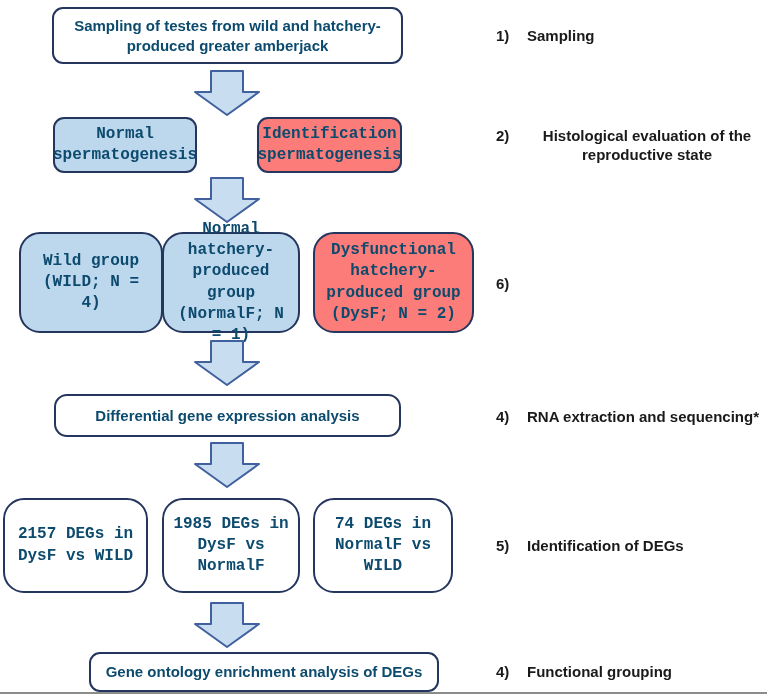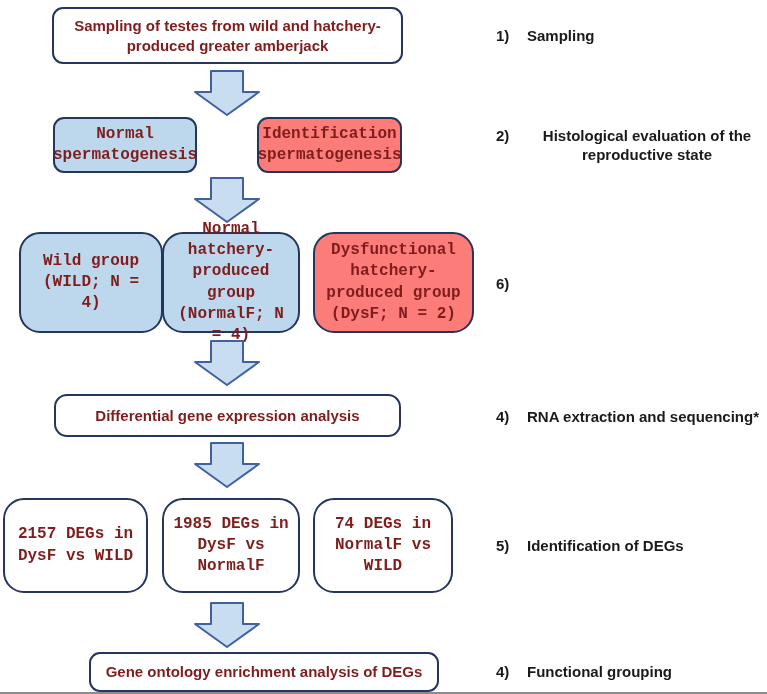--- a/index.html
+++ b/index.html
@@ -16,21 +16,21 @@
 
   
   .box {
     position: absolute;
     display: flex;
     align-items: center;
     justify-content: center;
     text-align: center;
     border: 2px solid #24365e;
     background: #ffffff;
-    color: #7f1d1d;
+    color: #0c4a6e;
     font-weight: bold;
     line-height: 1.32;
   }
   .fill-blue { background: #bdd7ec; }
   .fill-red  { background: #fb7c78; }
 
   .r-sm { border-radius: 11px; }
   .r-md { border-radius: 13px; }
   .r-lg { border-radius: 21px; }
 
@@ -104,21 +104,21 @@
   </div>
 
   <svg class="arrow" style="top:177px" viewBox="0 0 66 46">
     <polygon points="17,1 49,1 49,22 65,22 33,45 1,22 17,22" fill="#c9ddf1" stroke="#41619e" stroke-width="2" stroke-linejoin="round"></polygon>
   </svg>
 
   <div class="box fill-blue r-lg fs14 box-wild-group">
     <span>Wild group (WILD; N = 4)</span>
   </div>
   <div class="box fill-blue r-lg fs14 box-normalf-group">
-    <span>Normal hatchery-produced group (NormalF; N = 4)</span>
+    <span>Normal hatchery-produced group (NormalF; N = 1)</span>
   </div>
   <div class="box fill-red r-lg fs14 box-dysf-group">
     <span>Dysfunctional hatchery-produced group (DysF; N = 2)</span>
   </div>
 
   <svg class="arrow" style="top:340px" viewBox="0 0 66 46">
     <polygon points="17,1 49,1 49,22 65,22 33,45 1,22 17,22" fill="#c9ddf1" stroke="#41619e" stroke-width="2" stroke-linejoin="round"></polygon>
   </svg>
 
   <div class="box r-md fs15 nowrap box-dge">

